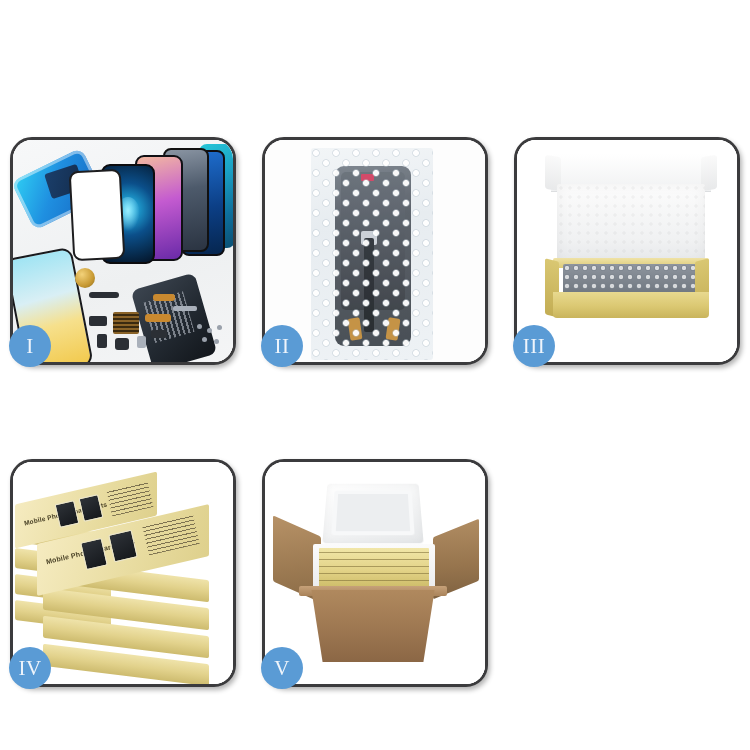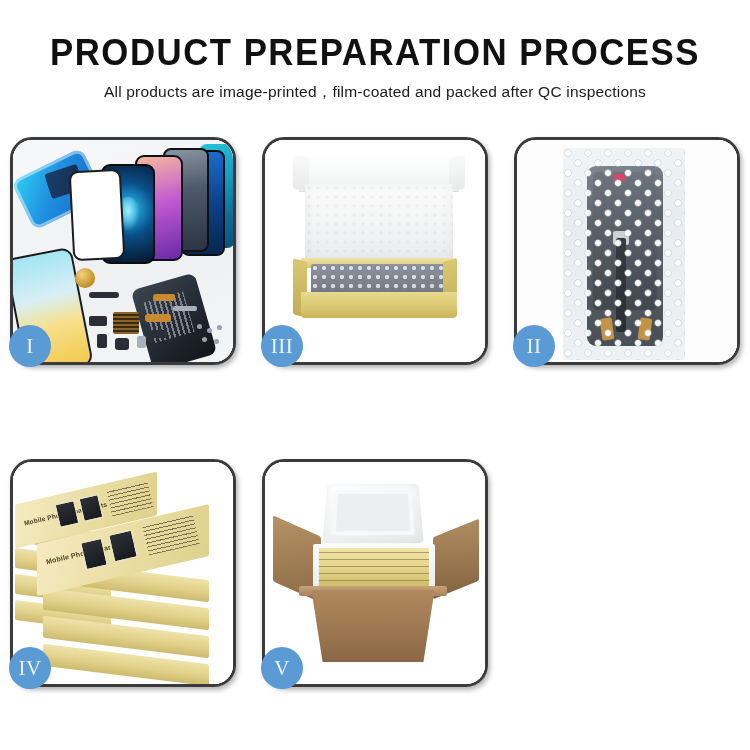--- a/index.html
+++ b/index.html
@@ -238,24 +238,20 @@
     background:rgba(120,95,62,.40);clip-path:polygon(0 0,100% 12%,100% 100%,0 88%);}
   .c6-shine{position:absolute;left:130px;top:14px;width:68px;height:26px;
     background:linear-gradient(120deg,rgba(255,255,255,.9),rgba(235,240,245,.25));
     transform:rotate(-8deg);border-radius:3px;}
 </style>
 </head>
 <body>
 
 <div class="page">
 
-  <div class="header">
-    <h1 class="title">PRODUCT PREPARATION PROCESS</h1>
-    <p class="subtitle">All products are image-printed，film-coated and packed after QC inspections</p>
-  </div>
 
   <div class="grid">
 
     <div class="panel">
       <div class="panel-inner">
         <div class="photo p1">
           <div class="ph ph-a"></div>
           <div class="ph ph-g"></div>
           <div class="ph ph-f"></div>
           <div class="ph ph-e"></div>
@@ -286,57 +282,57 @@
           </div>
         </div>
       </div>
       <div class="badge">
         <span>I</span>
       </div>
     </div>
 
     <div class="panel">
       <div class="panel-inner">
-        <div class="photo p3">
-          <div class="b3-lid"></div>
-          <div class="b3-foam"></div>
-          <div class="b3-rim"></div>
-          <div class="b3-wrap"></div>
-          <div class="b3-left"></div>
-          <div class="b3-right"></div>
-          <div class="b3-front"></div>
-        </div>
-      </div>
-      <div class="badge">
-        <span>III</span>
-      </div>
-    </div>
-
-    <div class="panel">
-      <div class="panel-inner">
         <div class="photo p2">
           <div class="bag">
             <div class="lcd">
               <div class="redtag"></div>
               <div class="flexpad"></div>
               <div class="flex"></div>
               <div class="cu1"></div>
               <div class="cu2"></div>
             </div>
             <div class="bubbles"></div>
           </div>
         </div>
       </div>
       <div class="badge">
         <span>II</span>
       </div>
     </div>
 
     <div class="panel">
       <div class="panel-inner">
+        <div class="photo p3">
+          <div class="b3-lid"></div>
+          <div class="b3-foam"></div>
+          <div class="b3-rim"></div>
+          <div class="b3-wrap"></div>
+          <div class="b3-left"></div>
+          <div class="b3-right"></div>
+          <div class="b3-front"></div>
+        </div>
+      </div>
+      <div class="badge">
+        <span>III</span>
+      </div>
+    </div>
+
+    <div class="panel">
+      <div class="panel-inner">
         <div class="photo p4">
 
           <div class="stk stk-side" style="left:2px;top:66px;width:96px;height:20px;transform:skewY(7deg);"></div>
           <div class="stk stk-side" style="left:2px;top:92px;width:96px;height:20px;transform:skewY(7deg);"></div>
           <div class="stk stk-side" style="left:2px;top:118px;width:96px;height:20px;transform:skewY(7deg);"></div>
           <div class="stk stk-side" style="left:2px;top:144px;width:96px;height:20px;transform:skewY(7deg);"></div>
 
           <div class="stk stk-top" style="left:2px;top:26px;width:142px;height:44px;transform:skewY(-13deg);"></div>
           <div class="boxlabel" style="left:10px;top:48px;font-size:6.5px;transform:rotate(-13deg);">Mobile Phone Spare Parts</div>
           <div class="scr-img" style="left:44px;top:40px;width:18px;height:22px;transform:rotate(-13deg);"></div>

